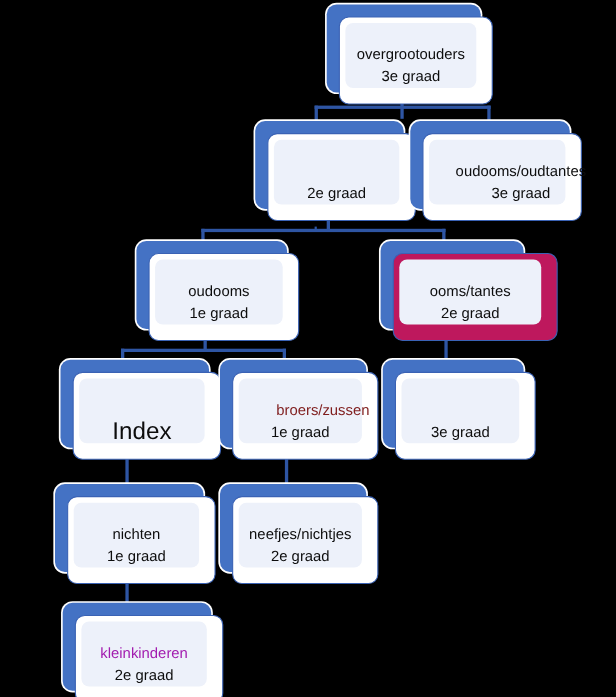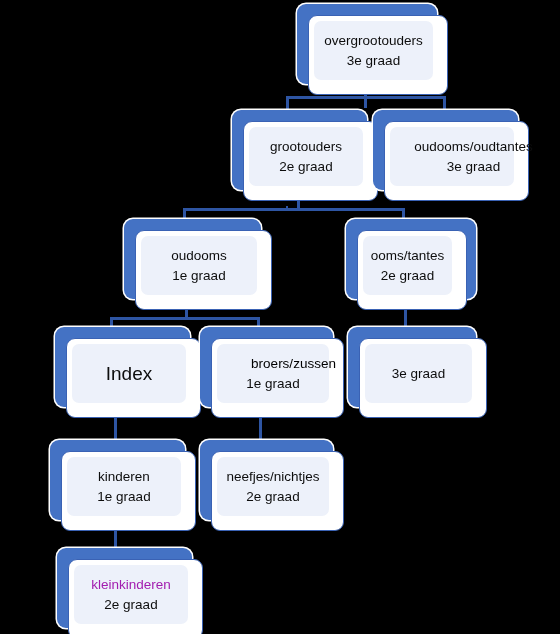--- a/index.html
+++ b/index.html
@@ -53,33 +53,33 @@
     position: absolute;
     left: 5px;
     top: 5px;
     right: 14px;
     bottom: 14px;
     background: #EDF1FA;
     border-radius: 7px;
     display: flex;
     flex-direction: column;
     align-items: center;
-    justify-content: center;
+    justify-content: flex-end;
     box-sizing: border-box;
   }
   .node .line1,
   .node .line2 {
     color: #0D0D0D;
     font-size: 13.5px;
     line-height: 20px;
     white-space: nowrap;
     text-align: center;
   }
   .node.index-node .line1 {
-    font-size: 19px;
+    font-size: 22px;
     line-height: 22px;
   }
 </style>
 </head>
 <body>
 
 <div id="canvas">
   <div id="connector-layer">
       <div class="conn v" style="left: 364px; top: 78px; height: 30px; background: rgb(46, 85, 163);"></div>
       <div class="conn h" style="left: 286px; top: 206px; width: 2px; background: rgb(46, 85, 163);"></div>
@@ -106,21 +106,20 @@
           <div class="panel" style="background: rgb(237, 241, 250);">
             <div class="line1" style="color: rgb(13, 13, 13);">overgrootouders</div>
             <div class="line2" style="color: rgb(13, 13, 13);">3e graad</div>
           </div>
         </div>
       </div>
       <div class="node" style="left: 232px; top: 110px; width: 146px; height: 91px;">
         <div class="back" style="width: 135px; height: 80px; background: rgb(68, 114, 196);"></div>
         <div class="front" style="left: 11px; top: 11px; width: 135px; height: 80px; background: rgb(255, 255, 255);">
           <div class="panel" style="background: rgb(237, 241, 250);">
-            <div class="line1" style="color: rgb(13, 13, 13);">grootouders</div>
             <div class="line2" style="color: rgb(13, 13, 13);">2e graad</div>
           </div>
         </div>
       </div>
       <div class="node" style="left: 373px; top: 110px; width: 156px; height: 91px;">
         <div class="back" style="width: 145px; height: 80px; background: rgb(68, 114, 196);"></div>
         <div class="front" style="left: 11px; top: 11px; width: 145px; height: 80px; background: rgb(255, 255, 255);">
           <div class="panel" style="background: rgb(237, 241, 250); padding-left: 43px;">
             <div class="line1" style="color: rgb(13, 13, 13);">oudooms/oudtantes</div>
             <div class="line2" style="color: rgb(13, 13, 13);">3e graad</div>
@@ -131,57 +130,57 @@
         <div class="back" style="width: 137px; height: 80px; background: rgb(68, 114, 196);"></div>
         <div class="front" style="left: 11px; top: 11px; width: 137px; height: 80px; background: rgb(255, 255, 255);">
           <div class="panel" style="background: rgb(237, 241, 250);">
             <div class="line1" style="color: rgb(13, 13, 13);">oudooms</div>
             <div class="line2" style="color: rgb(13, 13, 13);">1e graad</div>
           </div>
         </div>
       </div>
       <div class="node" style="left: 346px; top: 219px; width: 141px; height: 91px;">
         <div class="back" style="width: 130px; height: 80px; background: rgb(68, 114, 196);"></div>
-        <div class="front" style="left: 11px; top: 11px; width: 110px; height: 80px; background: #ffffff;">
+        <div class="front" style="left: 11px; top: 11px; width: 150px; height: 80px; background: #be185d;">
           <div class="panel" style="background: rgb(237, 241, 250);">
             <div class="line1" style="color: rgb(13, 13, 13);">ooms/tantes</div>
             <div class="line2" style="color: rgb(13, 13, 13);">2e graad</div>
           </div>
         </div>
       </div>
       <div class="node index-node" style="left: 55px; top: 327px; width: 146px; height: 91px;">
         <div class="back" style="width: 135px; height: 80px; background: rgb(68, 114, 196);"></div>
         <div class="front" style="left: 11px; top: 11px; width: 135px; height: 80px; background: rgb(255, 255, 255);">
           <div class="panel" style="background: rgb(237, 241, 250);">
             <div class="line1" style="color: rgb(13, 13, 13);">Index</div>
           </div>
         </div>
       </div>
       <div class="node" style="left: 200px; top: 327px; width: 144px; height: 91px;">
         <div class="back" style="width: 133px; height: 80px; background: rgb(68, 114, 196);"></div>
         <div class="front" style="left: 11px; top: 11px; width: 133px; height: 80px; background: rgb(255, 255, 255);">
           <div class="panel" style="background: rgb(237, 241, 250);">
-            <div class="line1" style="color: #000000; padding-left: 41px;">broers/zussen</div>
+            <div class="line1" style="color: #7f1d1d; padding-left: 41px;">broers/zussen</div>
             <div class="line2" style="color: rgb(13, 13, 13);">1e graad</div>
           </div>
         </div>
       </div>
       <div class="node" style="left: 348px; top: 327px; width: 139px; height: 91px;">
         <div class="back" style="width: 128px; height: 80px; background: rgb(68, 114, 196);"></div>
         <div class="front" style="left: 11px; top: 11px; width: 128px; height: 80px; background: rgb(255, 255, 255);">
           <div class="panel" style="background: rgb(237, 241, 250);">
             <div class="line2" style="color: rgb(13, 13, 13);">3e graad</div>
           </div>
         </div>
       </div>
       <div class="node" style="left: 50px; top: 440px; width: 146px; height: 91px;">
         <div class="back" style="width: 135px; height: 80px; background: rgb(68, 114, 196);"></div>
         <div class="front" style="left: 11px; top: 11px; width: 135px; height: 80px; background: rgb(255, 255, 255);">
           <div class="panel" style="background: rgb(237, 241, 250);">
-            <div class="line1" style="color: rgb(13, 13, 13);">kinderen</div>
+            <div class="line1" style="color: rgb(13, 13, 13);">nichten</div>
             <div class="line2" style="color: rgb(13, 13, 13);">1e graad</div>
           </div>
         </div>
       </div>
       <div class="node" style="left: 200px; top: 440px; width: 144px; height: 91px;">
         <div class="back" style="width: 133px; height: 80px; background: rgb(68, 114, 196);"></div>
         <div class="front" style="left: 11px; top: 11px; width: 133px; height: 80px; background: rgb(255, 255, 255);">
           <div class="panel" style="background: rgb(237, 241, 250);">
             <div class="line1" style="color: rgb(13, 13, 13);">neefjes/nichtjes</div>
             <div class="line2" style="color: rgb(13, 13, 13);">2e graad</div>

